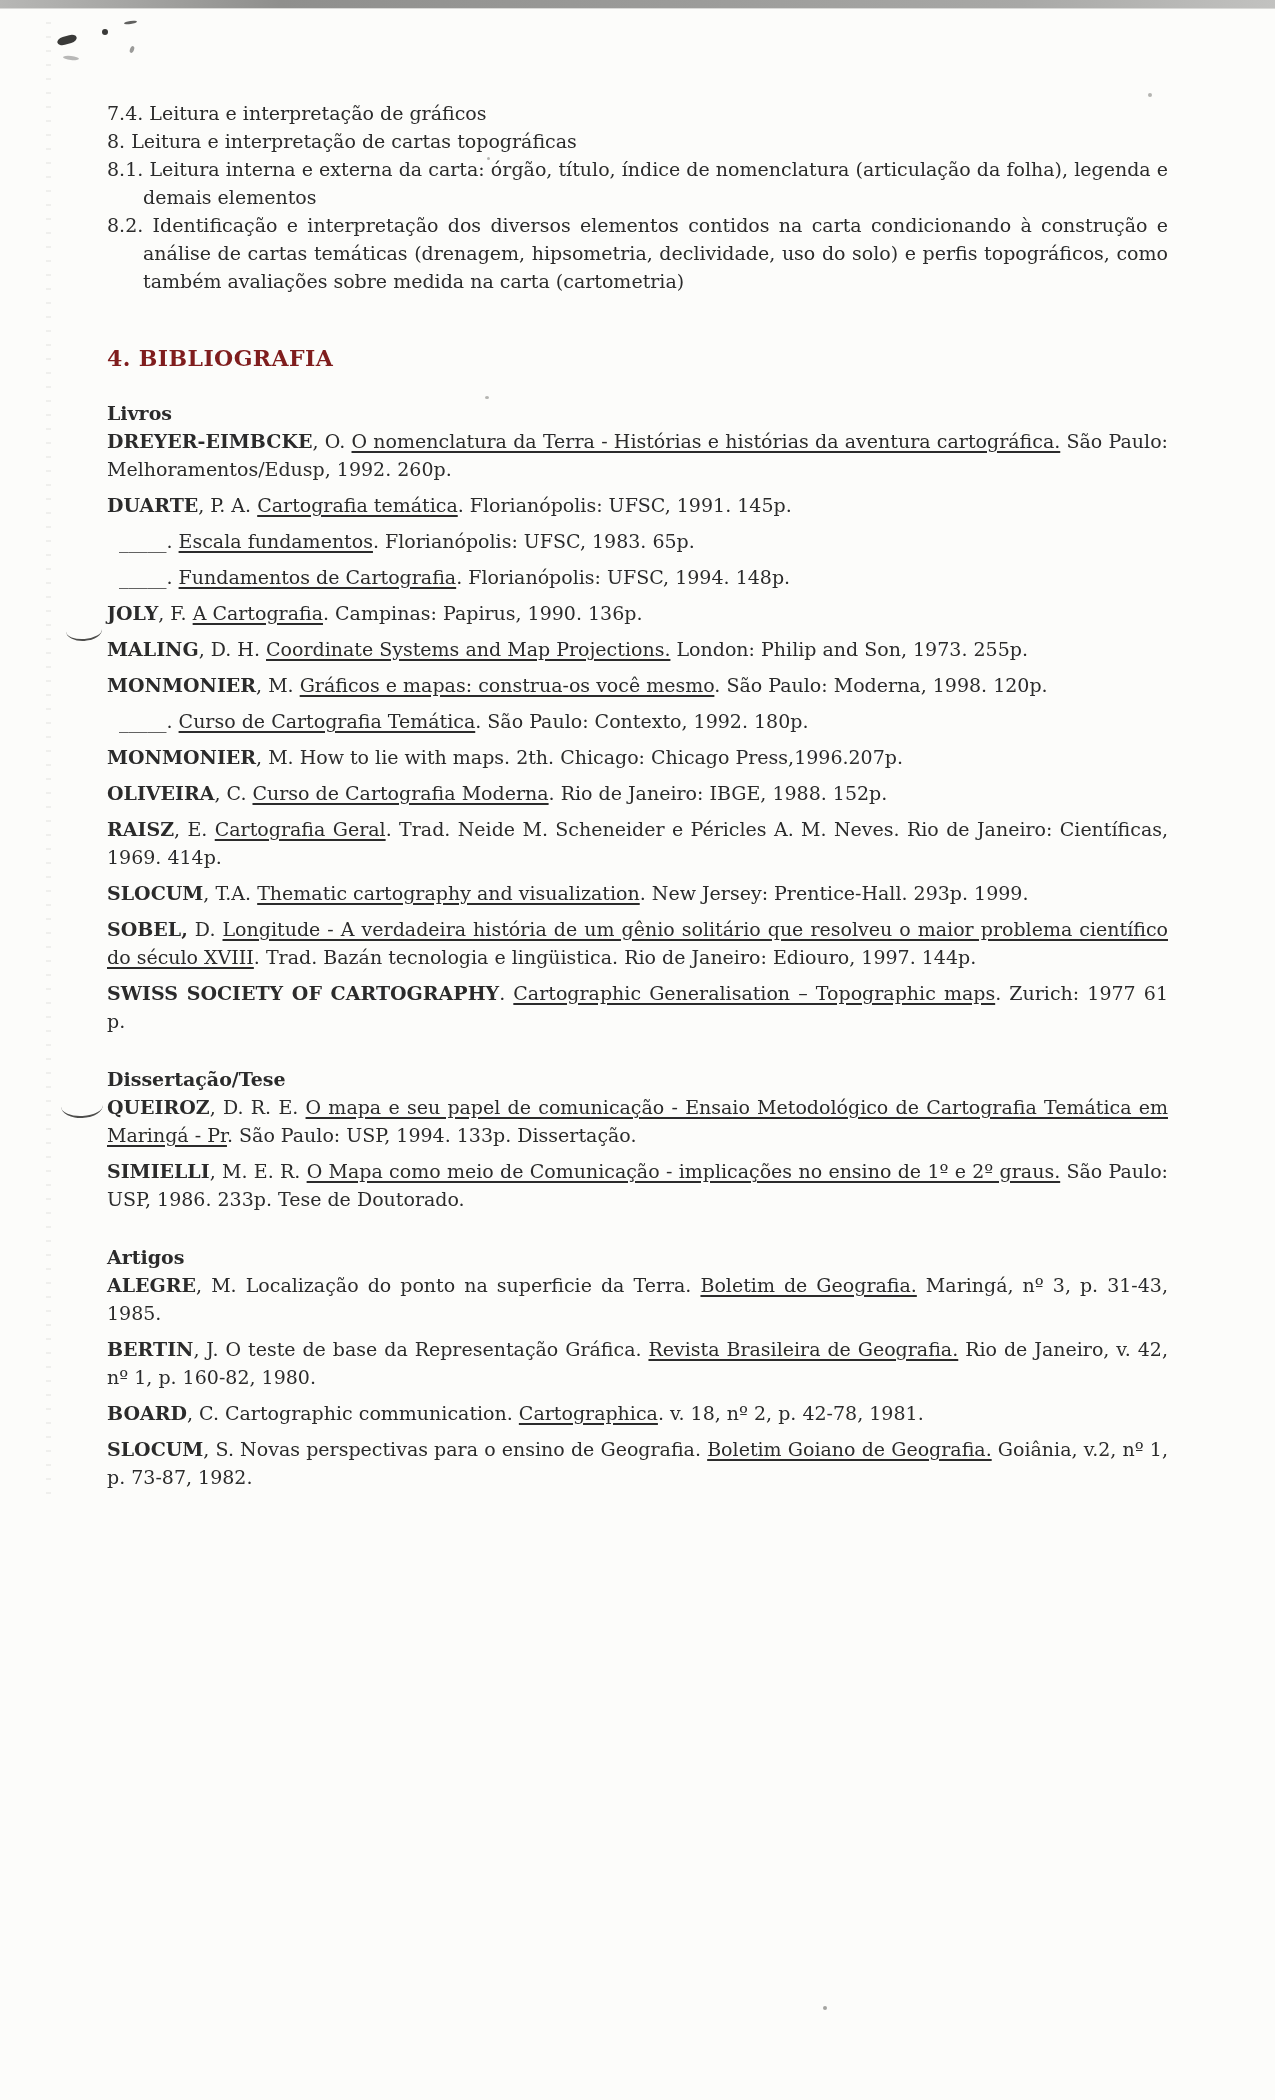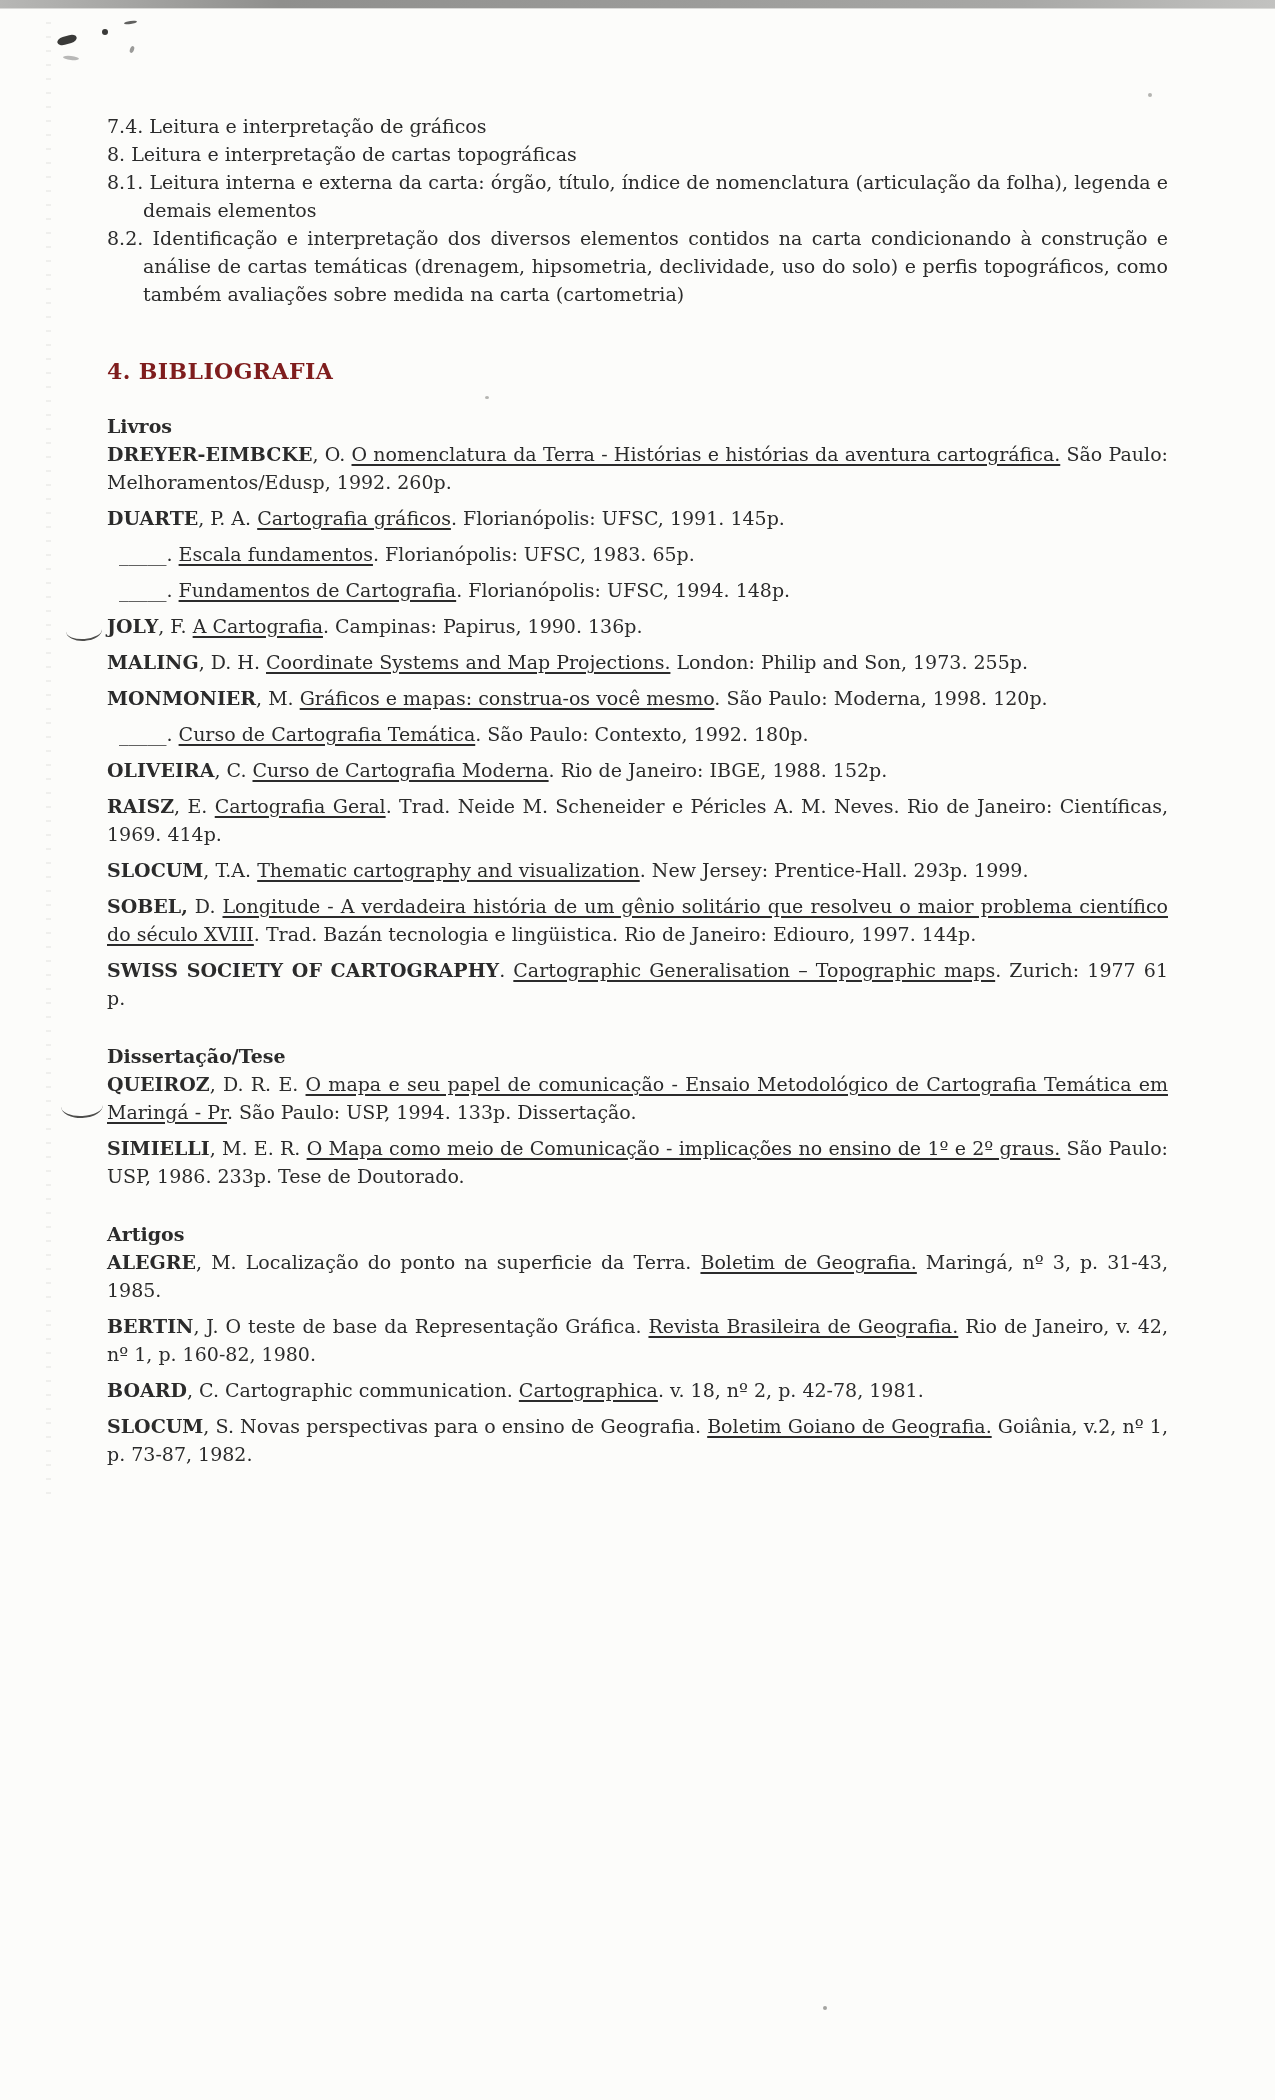--- a/index.html
+++ b/index.html
@@ -42,21 +42,21 @@
   .c1{left:66px;top:620px;width:36px;height:21px;transform:rotate(-4deg);}
   .c2{left:61px;top:1094px;width:42px;height:24px;transform:rotate(-3deg);}
   
   .speck{position:absolute;background:#8d8d89;border-radius:50%;opacity:.65;}
   .p1{left:1148px;top:93px;width:4px;height:4px;}
   .p2{left:487px;top:157px;width:3px;height:3px;}
   .p3{left:485px;top:396px;width:4px;height:3px;}
   .p4{left:823px;top:2006px;width:4px;height:4px;opacity:.8;}
   
   .content{
-    position:absolute;left:107px;top:112px;width:1061px;
+    position:absolute;left:107px;top:99px;width:1061px;
     font-size:19px;line-height:28px;
     hyphens:none;
   }
   .outline-item{
     margin:0;padding-left:36px;text-indent:-36px;
     text-align:justify;
   }
   .outline-num{white-space:pre;}
   .bib-heading{
     font-size:22px;font-weight:bold;letter-spacing:.4px;
@@ -94,27 +94,28 @@
         <p class="outline-item"><span class="outline-num">7.4. </span>Leitura e interpretação de gráficos</p>
         <p class="outline-item"><span class="outline-num">8. </span>Leitura e interpretação de cartas topográficas</p>
         <p class="outline-item"><span class="outline-num">8.1. </span>Leitura interna e externa da carta: órgão, título, índice de nomenclatura (articulação da folha), legenda e demais elementos</p>
         <p class="outline-item"><span class="outline-num">8.2. </span>Identificação e interpretação dos diversos elementos contidos na carta condicionando à construção e análise de cartas temáticas (drenagem, hipsometria, declividade, uso do solo) e perfis topográficos, como também avaliações sobre medida na carta (cartometria)</p>
       </div>
     <h1 class="bib-heading">4. BIBLIOGRAFIA</h1>
     <div>
         <div class="bib-section">
           <p class="section-title">Livros</p>
           <p class="bib-entry"><span class="b">DREYER-EIMBCKE</span><span>, O. </span><span class="u">O nomenclatura da Terra - Histórias e histórias da aventura cartográfica.</span><span> São Paulo: Melhoramentos/Edusp, 1992. 260p.</span></p>
-          <p class="bib-entry"><span class="b">DUARTE</span><span>, P. A. </span><span class="u">Cartografia gráficos</span><span>. Florianópolis: UFSC, 1991. 145p.</span></p>
+          <p class="bib-entry"><span class="b">DUARTE</span><span>, P. A. </span><span class="u">Cartografia temática</span><span>. Florianópolis: UFSC, 1991. 145p.</span></p>
           <p class="bib-entry indent"><span>_____</span><span>. </span><span class="u">Escala fundamentos</span><span>. Florianópolis: UFSC, 1983. 65p.</span></p>
           <p class="bib-entry indent"><span>_____</span><span>. </span><span class="u">Fundamentos de Cartografia</span><span>. Florianópolis: UFSC, 1994. 148p.</span></p>
           <p class="bib-entry"><span class="b">JOLY</span><span>, F. </span><span class="u">A Cartografia</span><span>. Campinas: Papirus, 1990. 136p.</span></p>
           <p class="bib-entry"><span class="b">MALING</span><span>, D. H. </span><span class="u">Coordinate Systems and Map Projections.</span><span> London: Philip and Son, 1973. 255p.</span></p>
           <p class="bib-entry"><span class="b">MONMONIER</span><span>, M. </span><span class="u">Gráficos e mapas: construa-os você mesmo</span><span>. São Paulo: Moderna, 1998. 120p.</span></p>
           <p class="bib-entry indent"><span>_____</span><span>. </span><span class="u">Curso de Cartografia Temática</span><span>. São Paulo: Contexto, 1992. 180p.</span></p>
+          <p class="bib-entry"><span class="b">MONMONIER</span><span>, M. How to lie with maps. 2th. Chicago: Chicago Press,1996.207p.</span></p>
           <p class="bib-entry"><span class="b">OLIVEIRA</span><span>, C. </span><span class="u">Curso de Cartografia Moderna</span><span>. Rio de Janeiro: IBGE, 1988. 152p.</span></p>
           <p class="bib-entry"><span class="b">RAISZ</span><span>, E. </span><span class="u">Cartografia Geral</span><span>. Trad. Neide M. Scheneider e Péricles A. M. Neves. Rio de Janeiro: Científicas, 1969. 414p.</span></p>
           <p class="bib-entry"><span class="b">SLOCUM</span><span>, T.A. </span><span class="u">Thematic cartography and visualization</span><span>. New Jersey: Prentice-Hall. 293p. 1999.</span></p>
           <p class="bib-entry"><span class="b">SOBEL,</span><span> D. </span><span class="u">Longitude - A verdadeira história de um gênio solitário que resolveu o maior problema científico do século XVIII</span><span>. Trad. Bazán tecnologia e lingüistica. Rio de Janeiro: Ediouro, 1997. 144p.</span></p>
           <p class="bib-entry"><span class="b">SWISS SOCIETY OF CARTOGRAPHY</span><span>. </span><span class="u">Cartographic Generalisation – Topographic maps</span><span>. Zurich: 1977 61 p.</span></p>
         </div>
         <div class="bib-section">
           <p class="section-title">Dissertação/Tese</p>
           <p class="bib-entry"><span class="b">QUEIROZ</span><span>, D. R. E. </span><span class="u">O mapa e seu papel de comunicação - Ensaio Metodológico de Cartografia Temática em Maringá - Pr</span><span>. São Paulo: USP, 1994. 133p. Dissertação.</span></p>
           <p class="bib-entry"><span class="b">SIMIELLI</span><span>, M. E. R. </span><span class="u">O Mapa como meio de Comunicação - implicações no ensino de 1º e 2º graus.</span><span> São Paulo: USP, 1986. 233p. Tese de Doutorado.</span></p>

